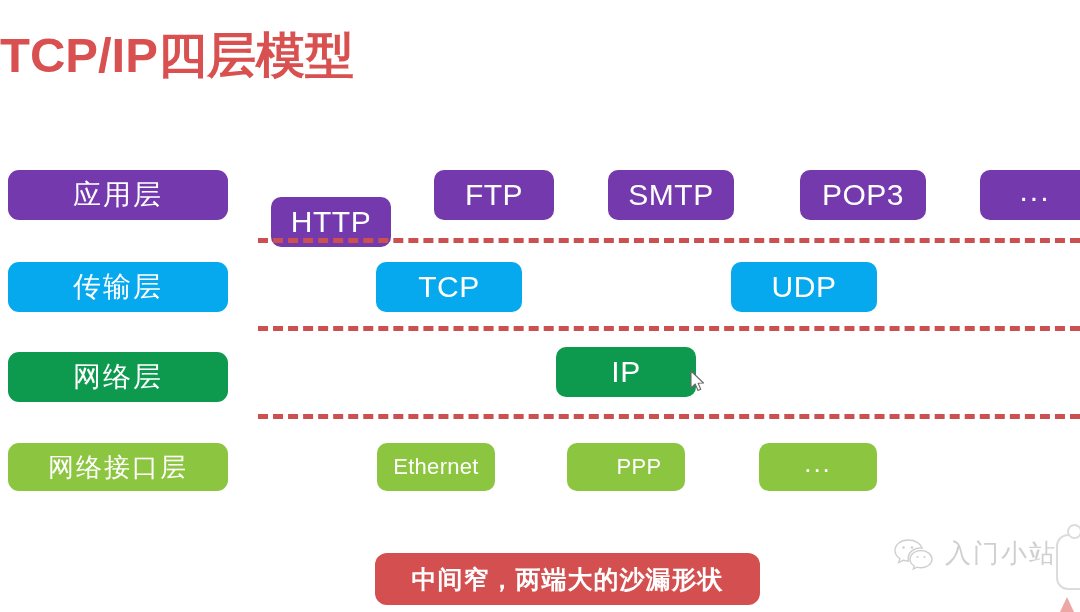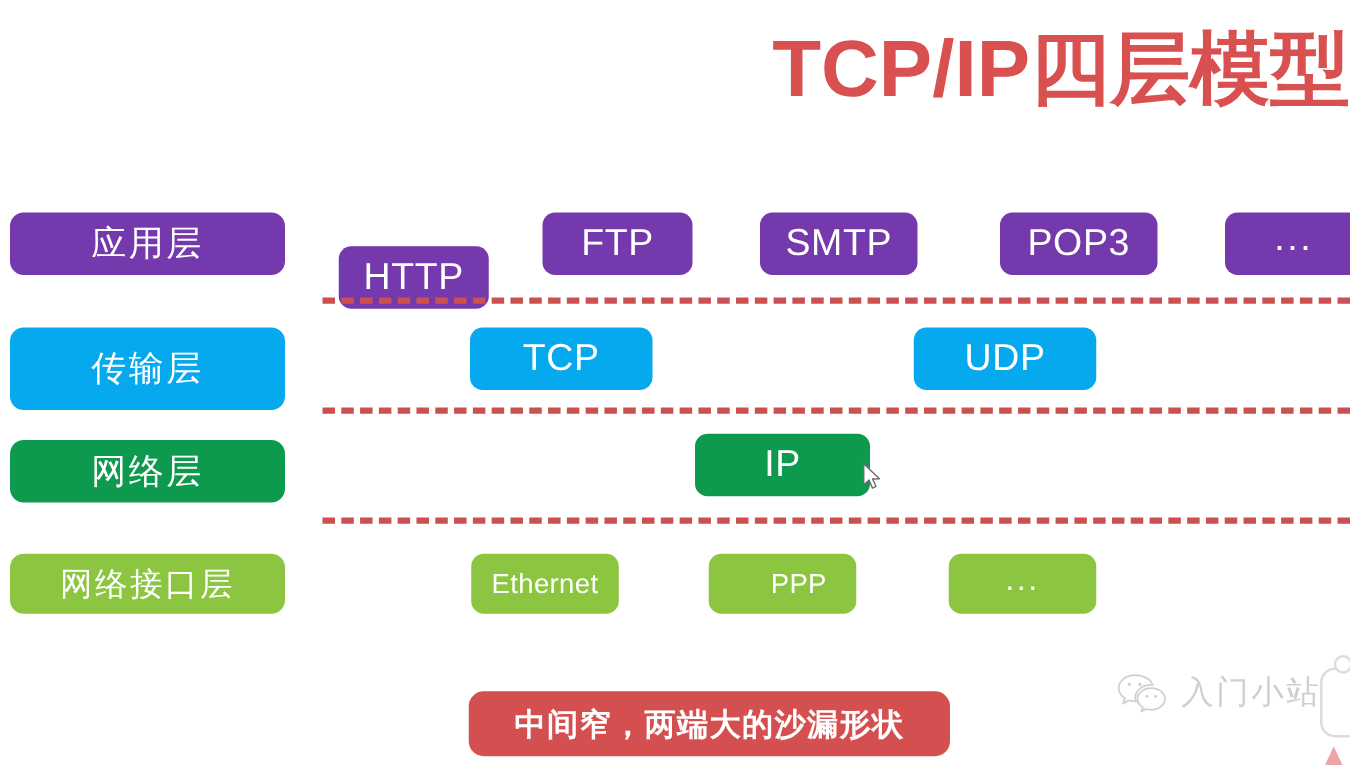--- a/index.html
+++ b/index.html
@@ -20,22 +20,22 @@
     width: 1080px;
     height: 612px;
   }
 
   
   .title {
     position: absolute;
     left: 0;
     top: 24px;
     width: 1080px;
-    text-align: right;
-    font-size: 64px;
+    text-align: left;
+    font-size: 49px;
     font-weight: 700;
     color: #d8504f;
     letter-spacing: 0px;
     line-height: 62px;
     white-space: nowrap;
   }
 
   
   .box {
     position: absolute;
@@ -177,21 +177,21 @@
   </div>
   <div class="box proto c-purple" style="left:800px; top:170px; width:126px; height:50px;">
     <span>POP3</span>
   </div>
   <div class="box dots c-purple" style="left:980px; top:170px; width:110px; height:50px;">
     <span>...</span>
   </div>
 
   <div class="sep" style="left:258px; top:238px; width:822px;"></div>
 
-  <div class="box layer-label c-blue" style="left:8px; top:262px; width:220px; height:66px;">
+  <div class="box layer-label c-blue" style="left:8px; top:262px; width:220px; height:50px;">
     <span>传输层</span>
   </div>
 
   <div class="box proto c-blue" style="left:376px; top:262px; width:146px; height:50px;">
     <span>TCP</span>
   </div>
   <div class="box proto c-blue" style="left:731px; top:262px; width:146px; height:50px;">
     <span>UDP</span>
   </div>
 

